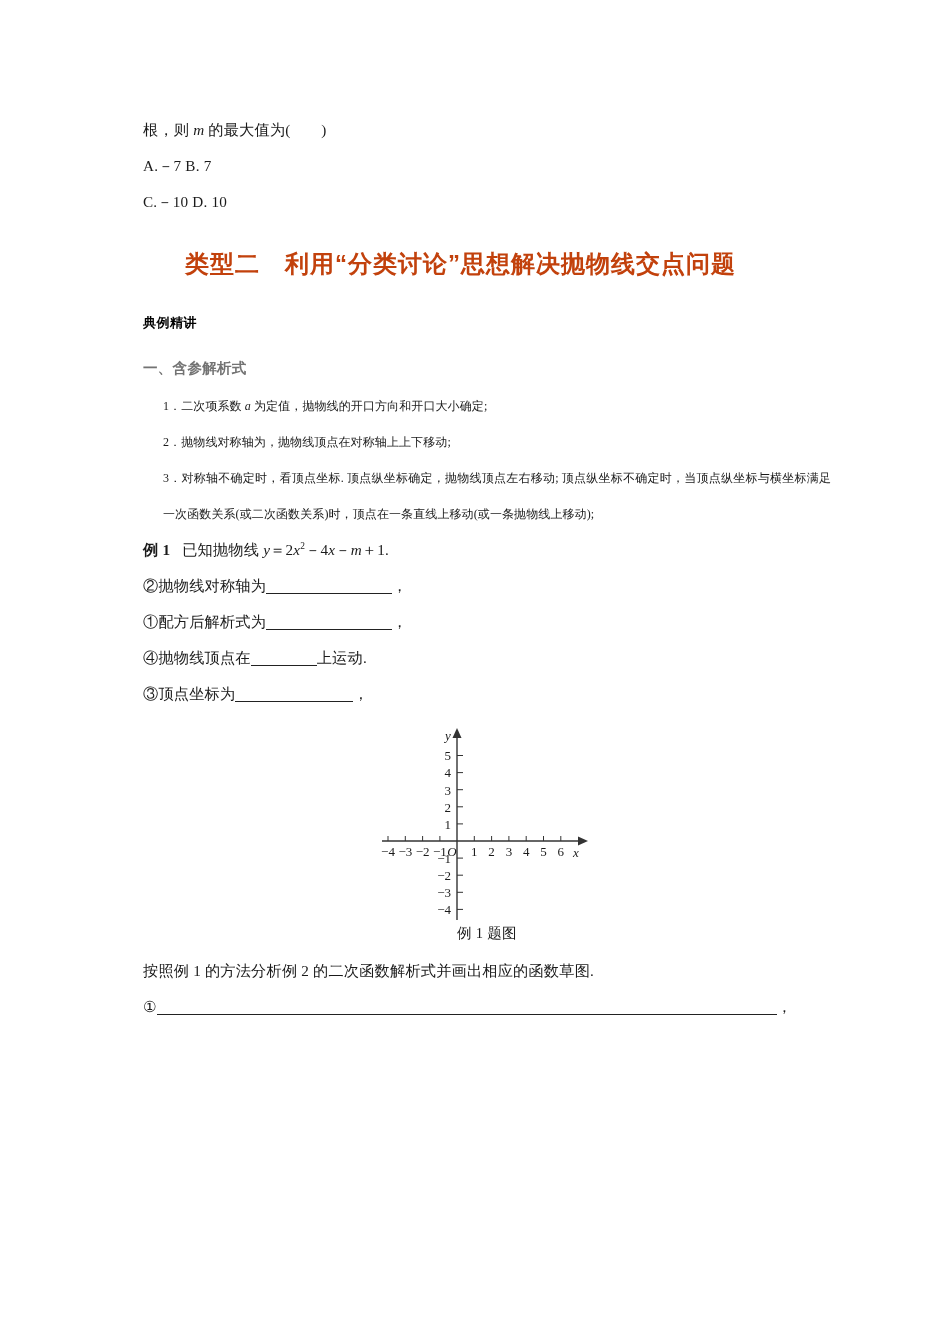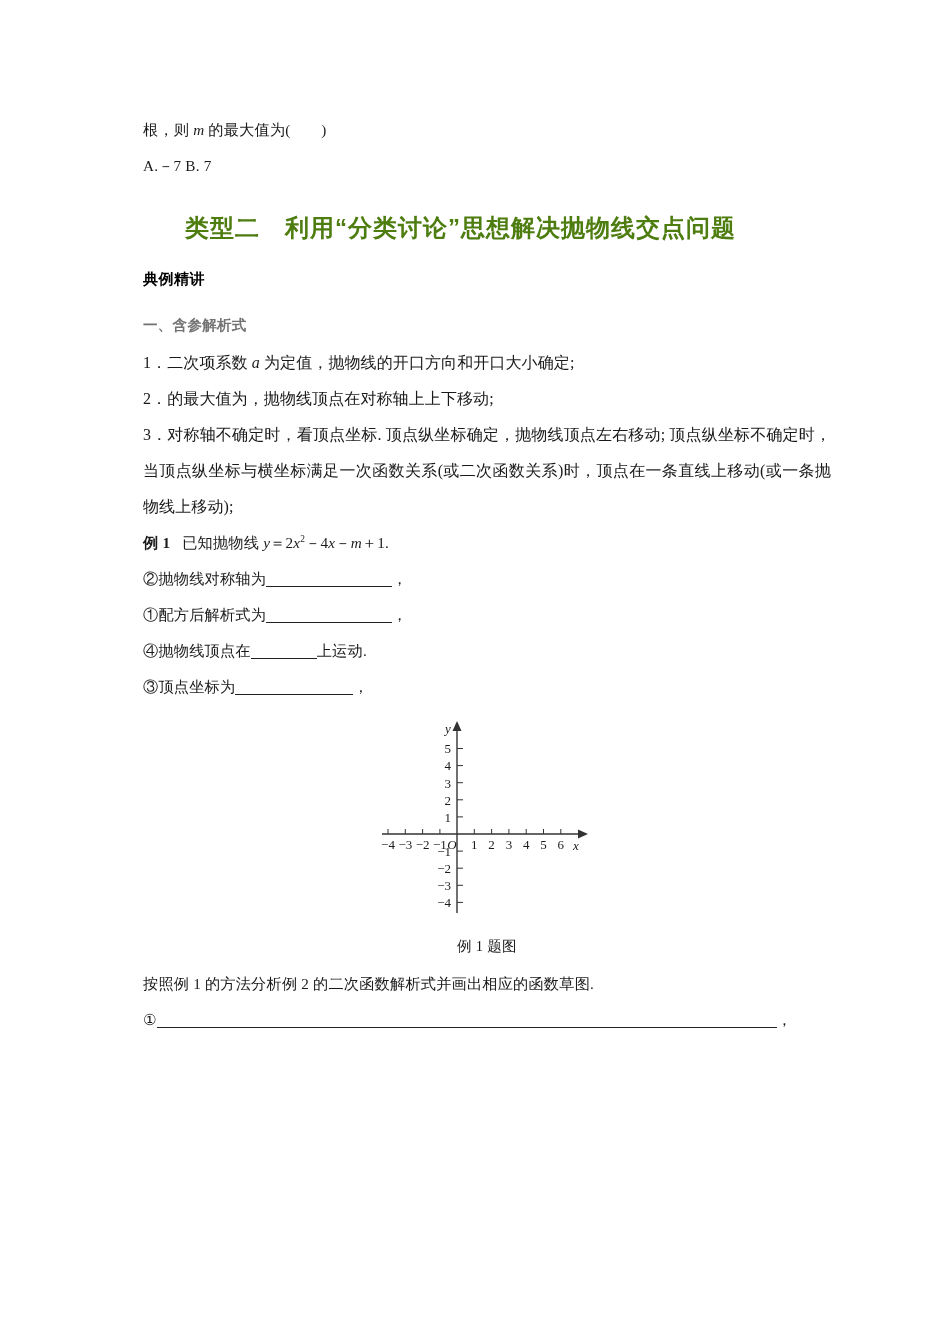--- a/index.html
+++ b/index.html
@@ -30,45 +30,46 @@
   }
 
   
   .line {
     font-size: 15.2px;
     line-height: 36px;
     letter-spacing: 0.2px;
     white-space: nowrap;
   }
   .para {
-    font-size: 16px;
+    font-size: 12px;
     line-height: 36px;
     letter-spacing: 0.1px;
     text-align: justify;
+    margin-left: 20px;
   }
   .mi { font-style: italic; font-family: "Liberation Serif", serif; }
   sup.exp { font-size: 0.62em; vertical-align: super; line-height: 0; }
 
   
   .type-heading {
     font-family: "Liberation Sans", "DejaVu Sans", sans-serif;
     font-weight: bold;
     font-size: 24px;
     line-height: 1.35;
     margin-top: 28px;
     margin-bottom: 6px;
     padding-left: 42px;
     letter-spacing: 1px;
-    color: #4d7c0f;
+    color: #c2410c;
   }
   .section-heading {
     font-family: "Liberation Sans", "DejaVu Sans", sans-serif;
     font-weight: bold;
-    font-size: 15px;
-    margin-top: 26px;
+    font-size: 13px;
+    margin-top: 34px;
     margin-bottom: 10px;
     letter-spacing: 0.5px;
     color: #000;
   }
   .sub-heading {
     font-family: "Liberation Sans", "DejaVu Sans", sans-serif;
     font-weight: bold;
     font-size: 14.5px;
     line-height: 32px;
     letter-spacing: 0.3px;
@@ -97,52 +98,53 @@
     align-items: center;
     width: 100%;
   }
   .graph {
     width: 230px;
     height: 200px;
     position: relative;
   }
   .fig-caption {
     font-size: 14.5px;
-    margin-top: 20px;
+    margin-top: 0;
     letter-spacing: 0.3px;
   }
 </style>
 </head>
 <body>
 
 <div class="page">
   <div class="content">
 
     <div class="line">
       <span>根，则 </span><span class="mi">m</span><span> 的最大值为(　　)</span>
     </div>
 
     <div class="line">A.－7  B. 7</div>
+    <div class="line">C.－10  D. 10</div>
 
     <div class="type-heading">类型二　利用“分类讨论”思想解决抛物线交点问题</div>
 
     <div class="section-heading">典例精讲</div>
 
     <div class="spacer-sm"></div>
 
     <div class="sub-heading">一、含参解析式</div>
 
     <div class="spacer-xs"></div>
 
     <div class="para">
       <span>1．</span><span>二次项系数 </span><span class="mi">a</span><span> 为定值，抛物线的开口方向和开口大小确定;</span>
     </div>
 
     <div class="para">
-      <span>2．</span><span>的最大值为，抛物线顶点在对称轴上上下移动;</span>
+      <span>2．</span><span>抛物线对称轴为，抛物线顶点在对称轴上上下移动;</span>
     </div>
 
     <div class="para">
       <span>3．</span><span>对称轴不确定时，看顶点坐标. 顶点纵坐标确定，抛物线顶点左右移动; 顶点纵坐标不确定时，当顶点纵坐标与横坐标满足一次函数关系(或二次函数关系)时，顶点在一条直线上移动(或一条抛物线上移动);</span>
     </div>
 
 
     <div class="line">
       <strong>例 1</strong>
       &nbsp;&nbsp;<span>已知抛物线 </span><span class="mi">y</span><span>＝2</span><span class="mi">x</span><sup class="exp">2</sup><span>－4</span><span class="mi">x</span><span>－</span><span class="mi">m</span><span>＋1.</span>

